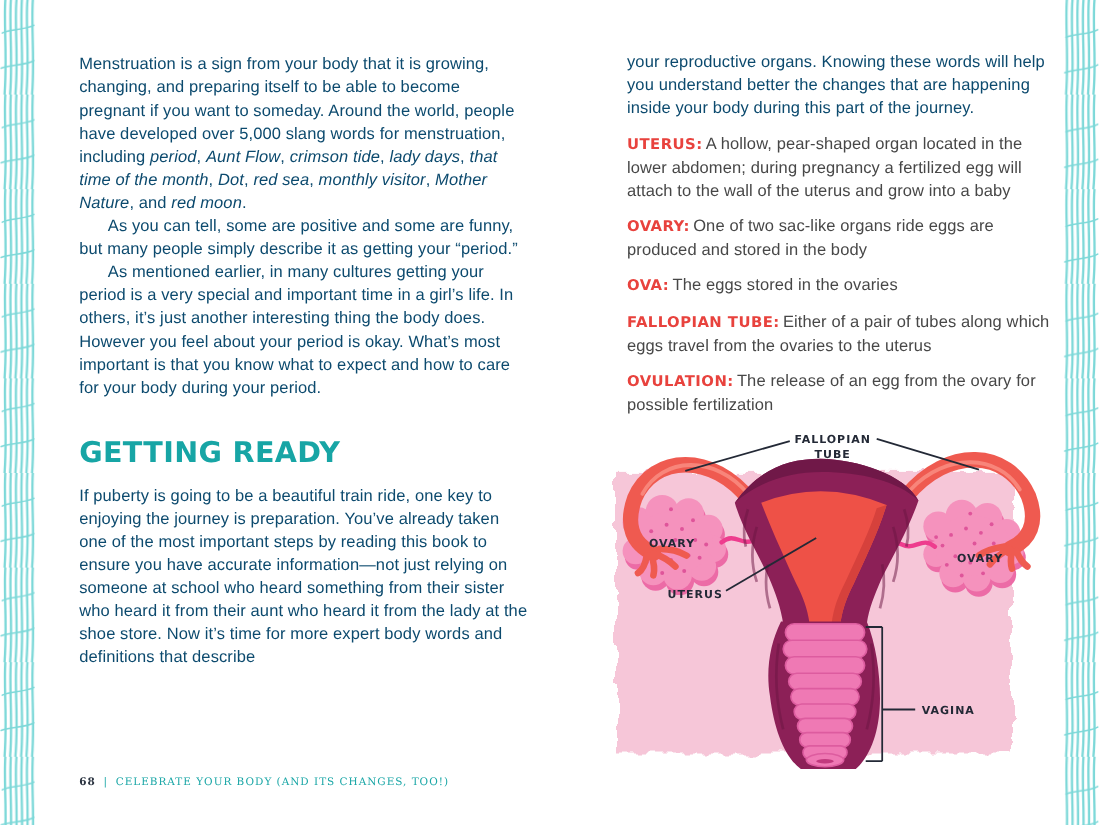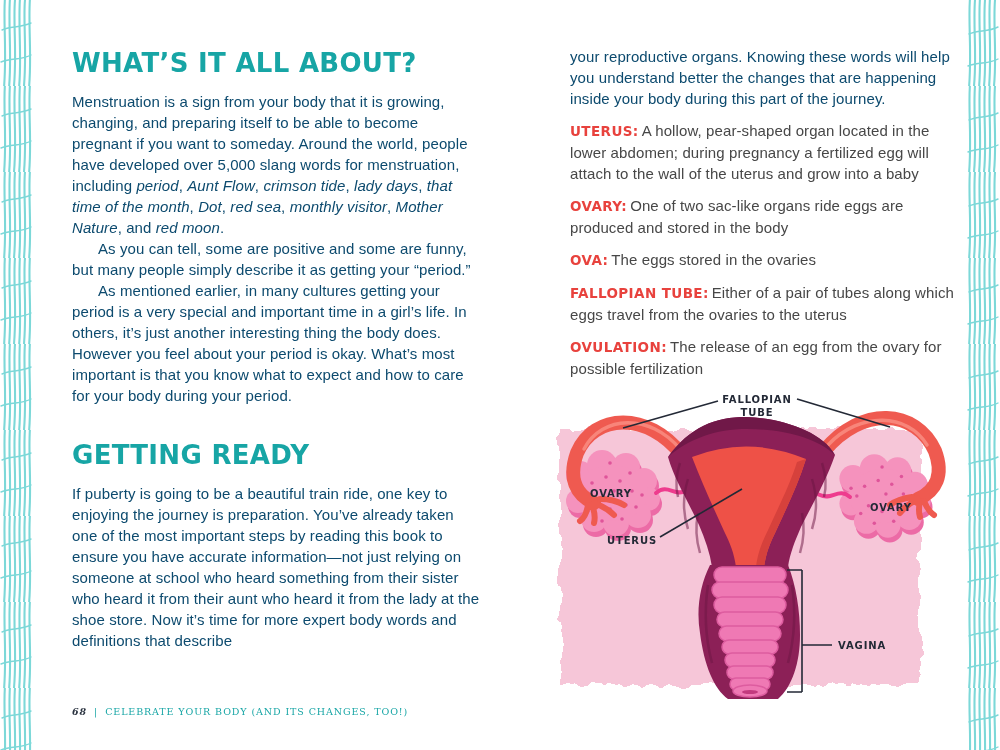--- a/index.html
+++ b/index.html
@@ -18,21 +18,21 @@
   .indent{text-indent:26px;}
   .it{font-style:italic;}
   .term{font-size:15px;line-height:21px;color:#474747;margin:11px 0 0 0;letter-spacing:.1px;}
   .term-label{font-family:"DejaVu Sans",sans-serif;font-weight:bold;font-size:13.5px;
        color:#e8423d;letter-spacing:.4px;margin-right:3px;}
   .diagram{position:absolute;left:550px;top:383px;width:420px;height:330px;}
   .dlabel{font-family:"DejaVu Sans",sans-serif;font-weight:bold;font-size:10px;
        letter-spacing:.9px;fill:#232936;}
   .footer{position:absolute;left:72px;top:706px;font-family:"DejaVu Serif",serif;
        font-size:9.5px;letter-spacing:.9px;white-space:nowrap;}
-  .footer .num{color:#2a3340;font-weight:bold;font-style:italic;}
+  .footer .num{color:#2a3340;font-weight:bold;}
   .footer .sep{color:#19a6a6;margin:0 7px;}
   .footer .title{color:#19a6a6;}
 </style>
 </head>
 <body>
 
 <div class="page">
 
   <svg class="border-strip border-left" width="32" height="750">
     <defs>
@@ -64,21 +64,20 @@
           <path d="M31,0 C29,24 33,56 30,86"></path>
           <path d="M5,34 C14,30 24,32 34,27" stroke-width="1.4"></path>
           <path d="M4,66 C15,62 25,64 34,59" stroke-width="1.4"></path>
         </g>
       </pattern>
     </defs>
     <rect width="36" height="750" fill="url(#scrib-r)"></rect>
   </svg>
 
   <div class="col col-left">
-    <h1 class="display">WHAT’S IT ALL ABOUT?</h1>
     <p class="body"><span>Menstruation is a sign from your body that it is growing, changing, and preparing itself to be able to become pregnant if you want to someday. Around the world, people have developed over 5,000 slang words for menstruation, including </span><span class="it">period</span><span>, </span><span class="it">Aunt Flow</span><span>, </span><span class="it">crimson tide</span><span>, </span><span class="it">lady days</span><span>, </span><span class="it">that time of the month</span><span>, </span><span class="it">Dot</span><span>, </span><span class="it">red sea</span><span>, </span><span class="it">monthly visitor</span><span>, </span><span class="it">Mother Nature</span><span>, and </span><span class="it">red moon</span><span>.</span></p>
     <p class="body indent">As you can tell, some are positive and some are funny, but many people simply describe it as getting your “period.”</p>
     <p class="body indent">As mentioned earlier, in many cultures getting your period is a very special and important time in a girl’s life. In others, it’s just another interesting thing the body does. However you feel about your period is okay. What’s most important is that you know what to expect and how to care for your body during your period.</p>
     <h1 class="display second">GETTING READY</h1>
     <p class="body">If puberty is going to be a beautiful train ride, one key to enjoying the journey is preparation. You’ve already taken one of the most important steps by reading this book to ensure you have accurate information—not just relying on someone at school who heard something from their sister who heard it from their aunt who heard it from the lady at the shoe store. Now it’s time for more expert body words and definitions that describe</p>
   </div>
 
   <div class="col col-right">
     <p class="body">your reproductive organs. Knowing these words will help you understand better the changes that are happening inside your body during this part of the journey.</p>
 

